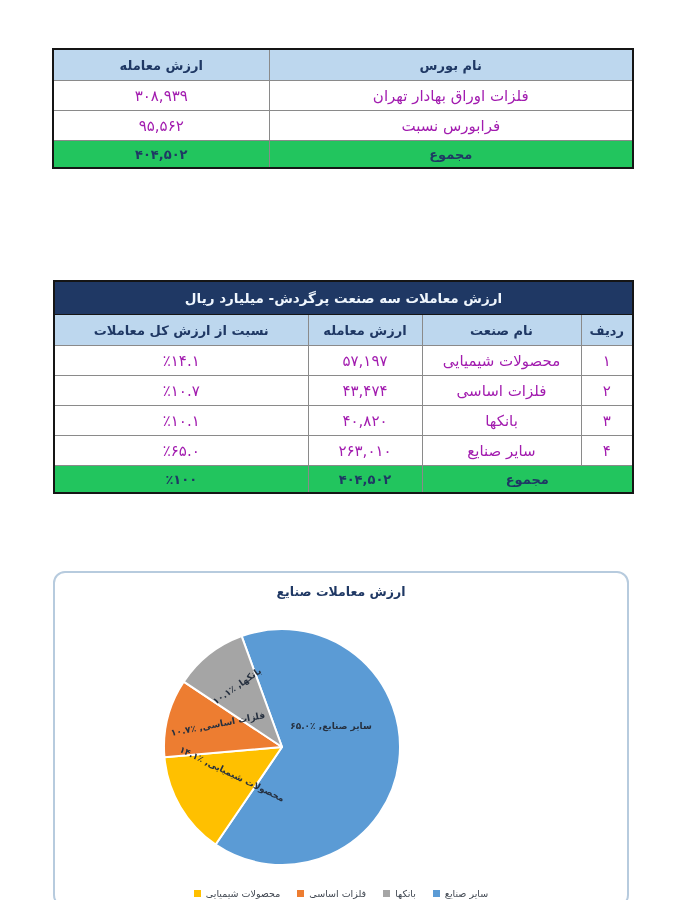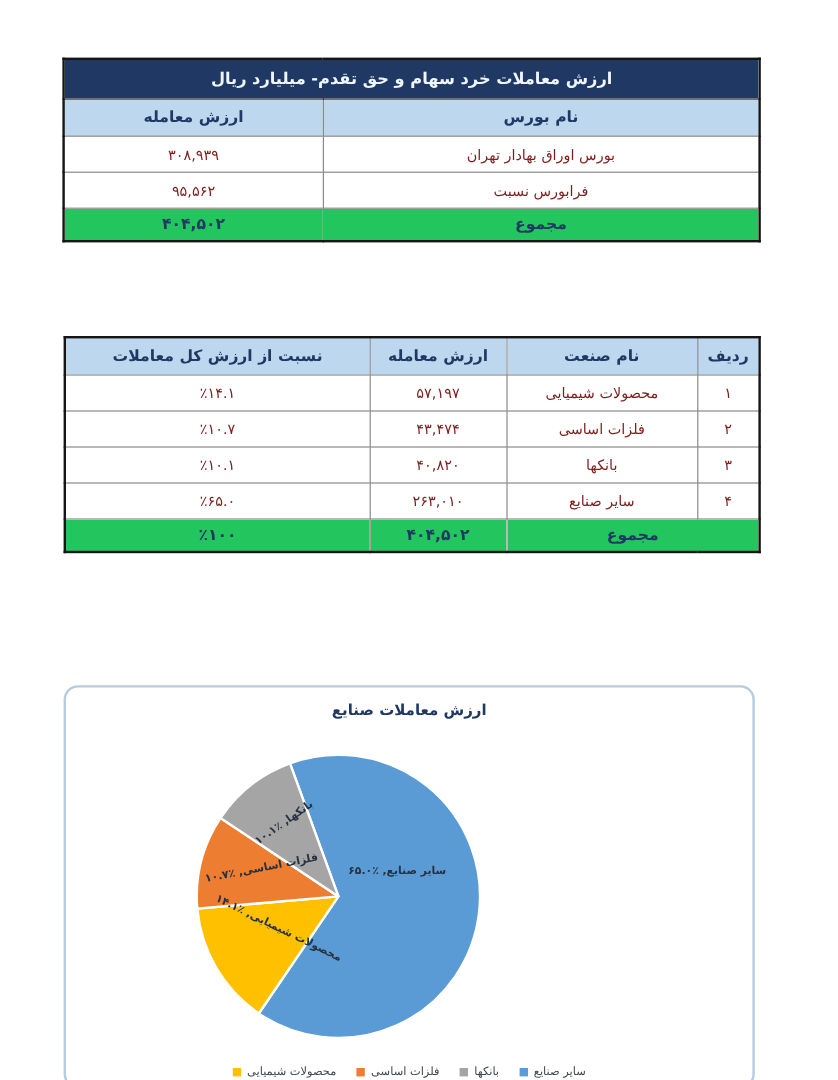--- a/index.html
+++ b/index.html
@@ -4,21 +4,21 @@
 <style>
   html,body{margin:0;padding:0;background:#ffffff;}
   .page{
     position:relative;width:698px;height:900px;background:#fff;overflow:hidden;
     font-family:"DejaVu Sans","Liberation Sans",sans-serif;direction:rtl;
   }
   
   table.rep{border-collapse:collapse;table-layout:fixed;position:absolute;
     border:2px solid #151515;}
   table.rep td{border:1px solid #8a8a8a;text-align:center;vertical-align:middle;
-    padding:0 4px;font-size:12px;color:#7f1d1d;overflow:hidden;white-space:nowrap;}
+    padding:0 4px;font-size:15px;color:#a21caf;overflow:hidden;white-space:nowrap;}
   table.rep tr.t-title td{background:#1F3864;color:#EFF6FD;font-weight:bold;
     font-size:13.5px;height:32px;border:1px solid #151515;}
   table.rep tr.t-head td{background:#BDD7EE;color:#1F3864;font-weight:bold;
     font-size:13px;height:30px;margin-left:21px;}
   table.rep tr.t-row td{background:#ffffff;height:29px;}
   table.rep tr.t-foot td{background:#22c55e;color:#1F3864;font-weight:bold;
     font-size:13px;height:26px;}
   #table1{left:52px;top:48px;width:580px;}
   #table2{left:53px;top:280px;width:579px;}
   
@@ -40,29 +40,26 @@
 <body>
 
 <div class="page">
 
   <table class="rep" id="table1" dir="rtl">
     <colgroup>
         <col style="width:364px">
         <col style="width:216px">
       </colgroup>
     <tbody>
-        <tr class="t-title">
-      <td colspan="2">ارزش معاملات خرد سهام و حق تقدم- میلیارد ریال</td>
-    </tr>
     <tr class="t-head">
       <td>نام بورس</td>
       <td>ارزش معامله</td>
     </tr>
     <tr class="t-row">
-      <td>بورس اوراق بهادار تهران</td>
+      <td>فلزات اوراق بهادار تهران</td>
       <td><span class="num">۳۰۸,۹۳۹</span></td>
     </tr>
     <tr class="t-row">
       <td>فرابورس نسبت</td>
       <td><span class="num">۹۵,۵۶۲</span></td>
     </tr>
     <tr class="t-foot">
       <td>مجموع</td>
       <td><span class="num">۴۰۴,۵۰۲</span></td>
     </tr>
@@ -70,20 +67,23 @@
     </table>
 
   <table class="rep" id="table2" dir="rtl">
     <colgroup>
       <col style="width:52px">
         <col style="width:159px">
         <col style="width:114px">
         <col style="width:254px">
     </colgroup>
     <tbody>
+        <tr class="t-title">
+      <td colspan="4">ارزش معاملات سه صنعت پرگردش- میلیارد ریال</td>
+    </tr>
     <tr class="t-head">
       <td>ردیف</td>
       <td>نام صنعت</td>
       <td>ارزش معامله</td>
       <td>نسبت از ارزش کل معاملات</td>
     </tr>
     <tr class="t-row">
       <td>۱</td>
       <td>محصولات شیمیایی</td>
       <td><span class="num">۵۷,۱۹۷</span></td>

